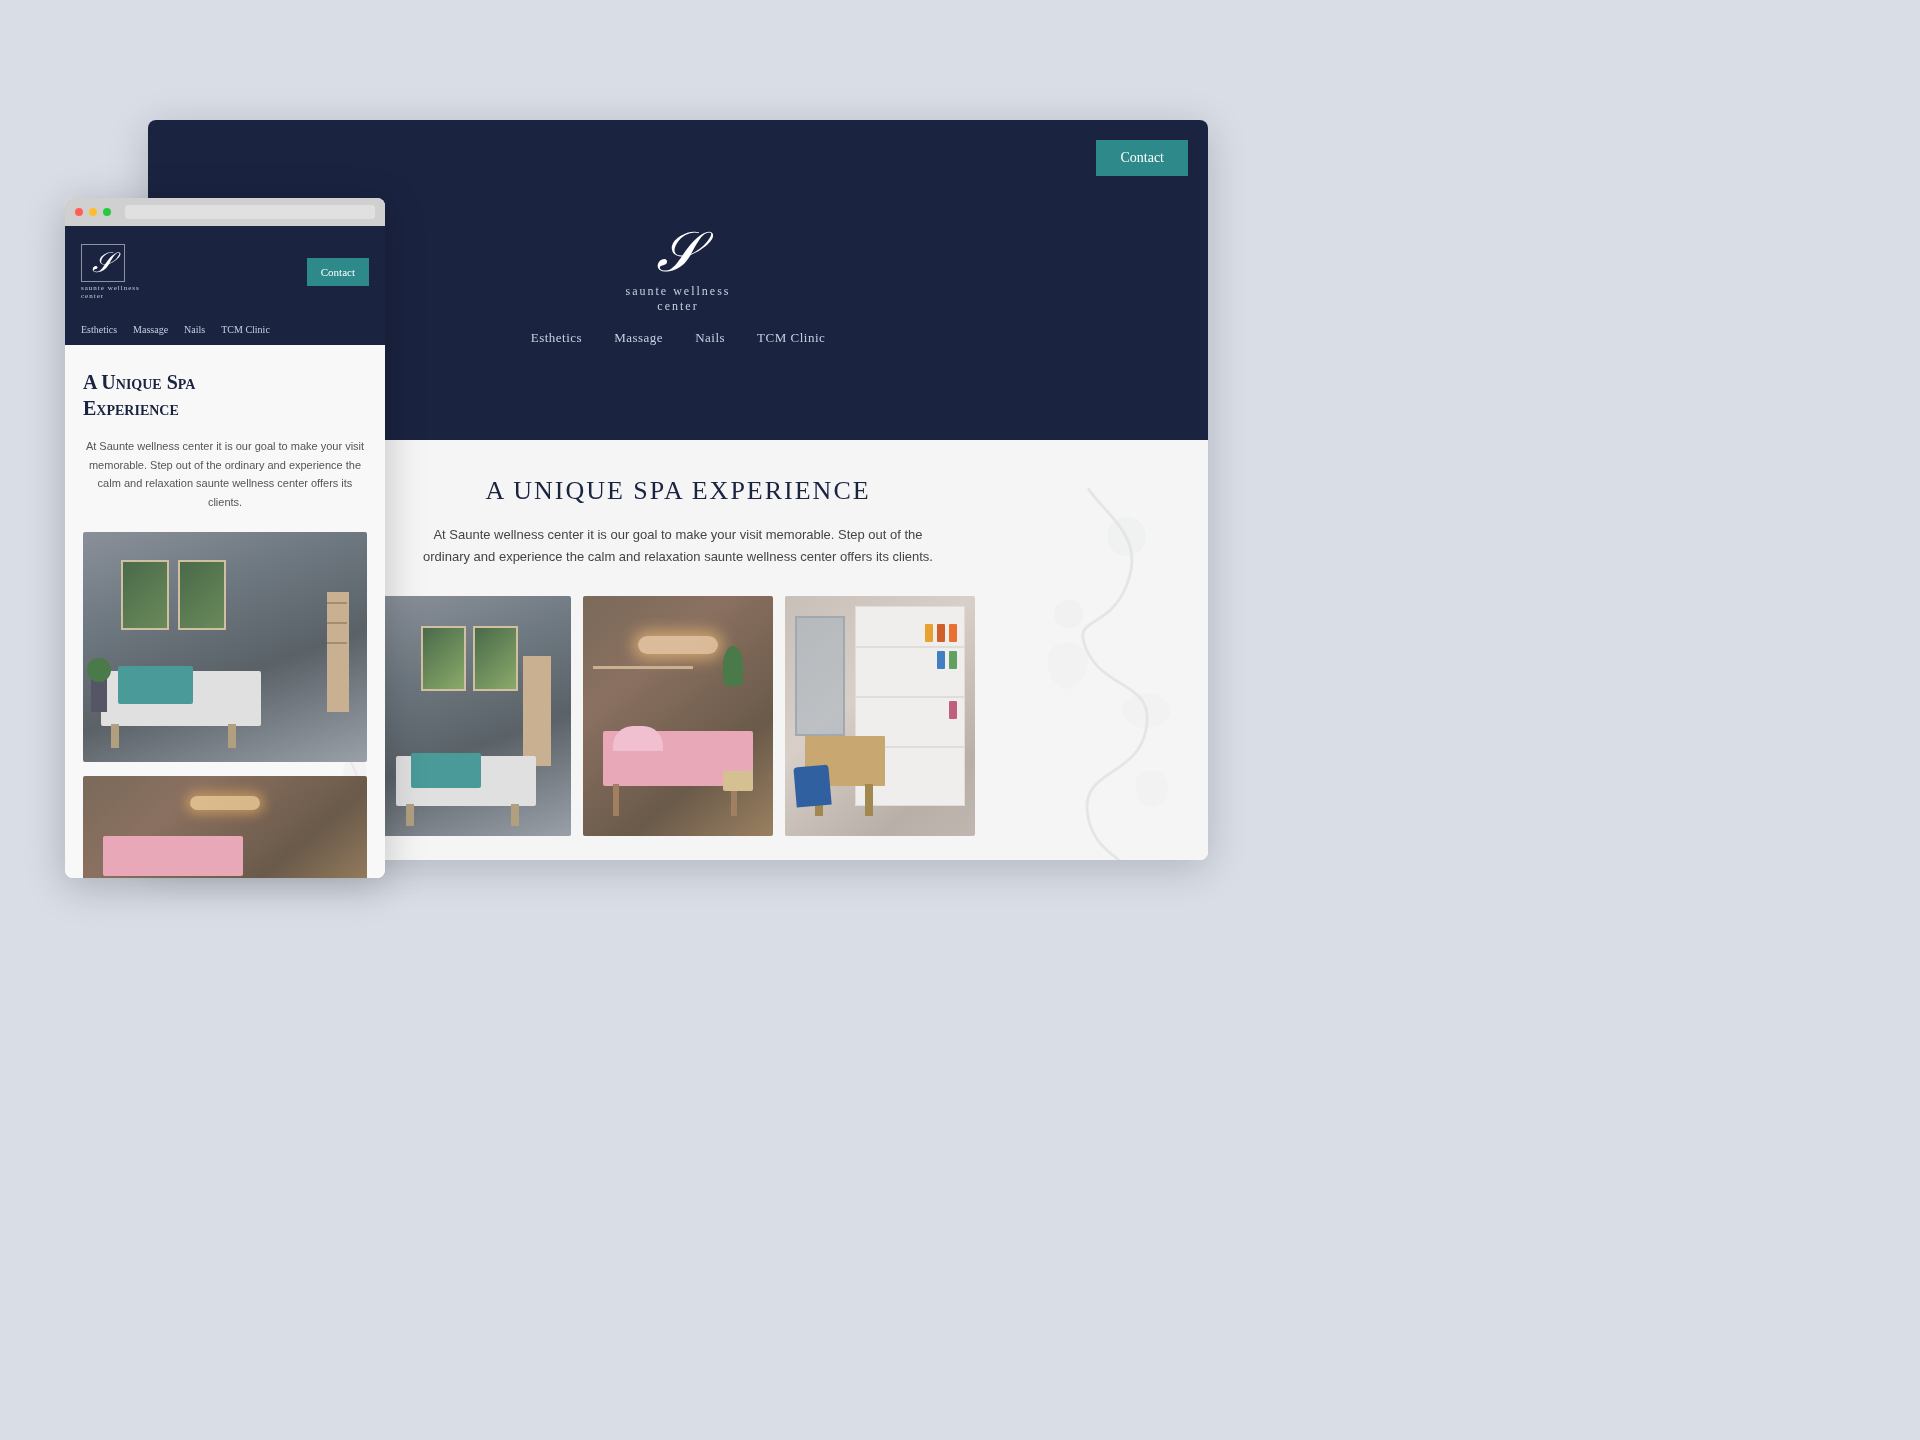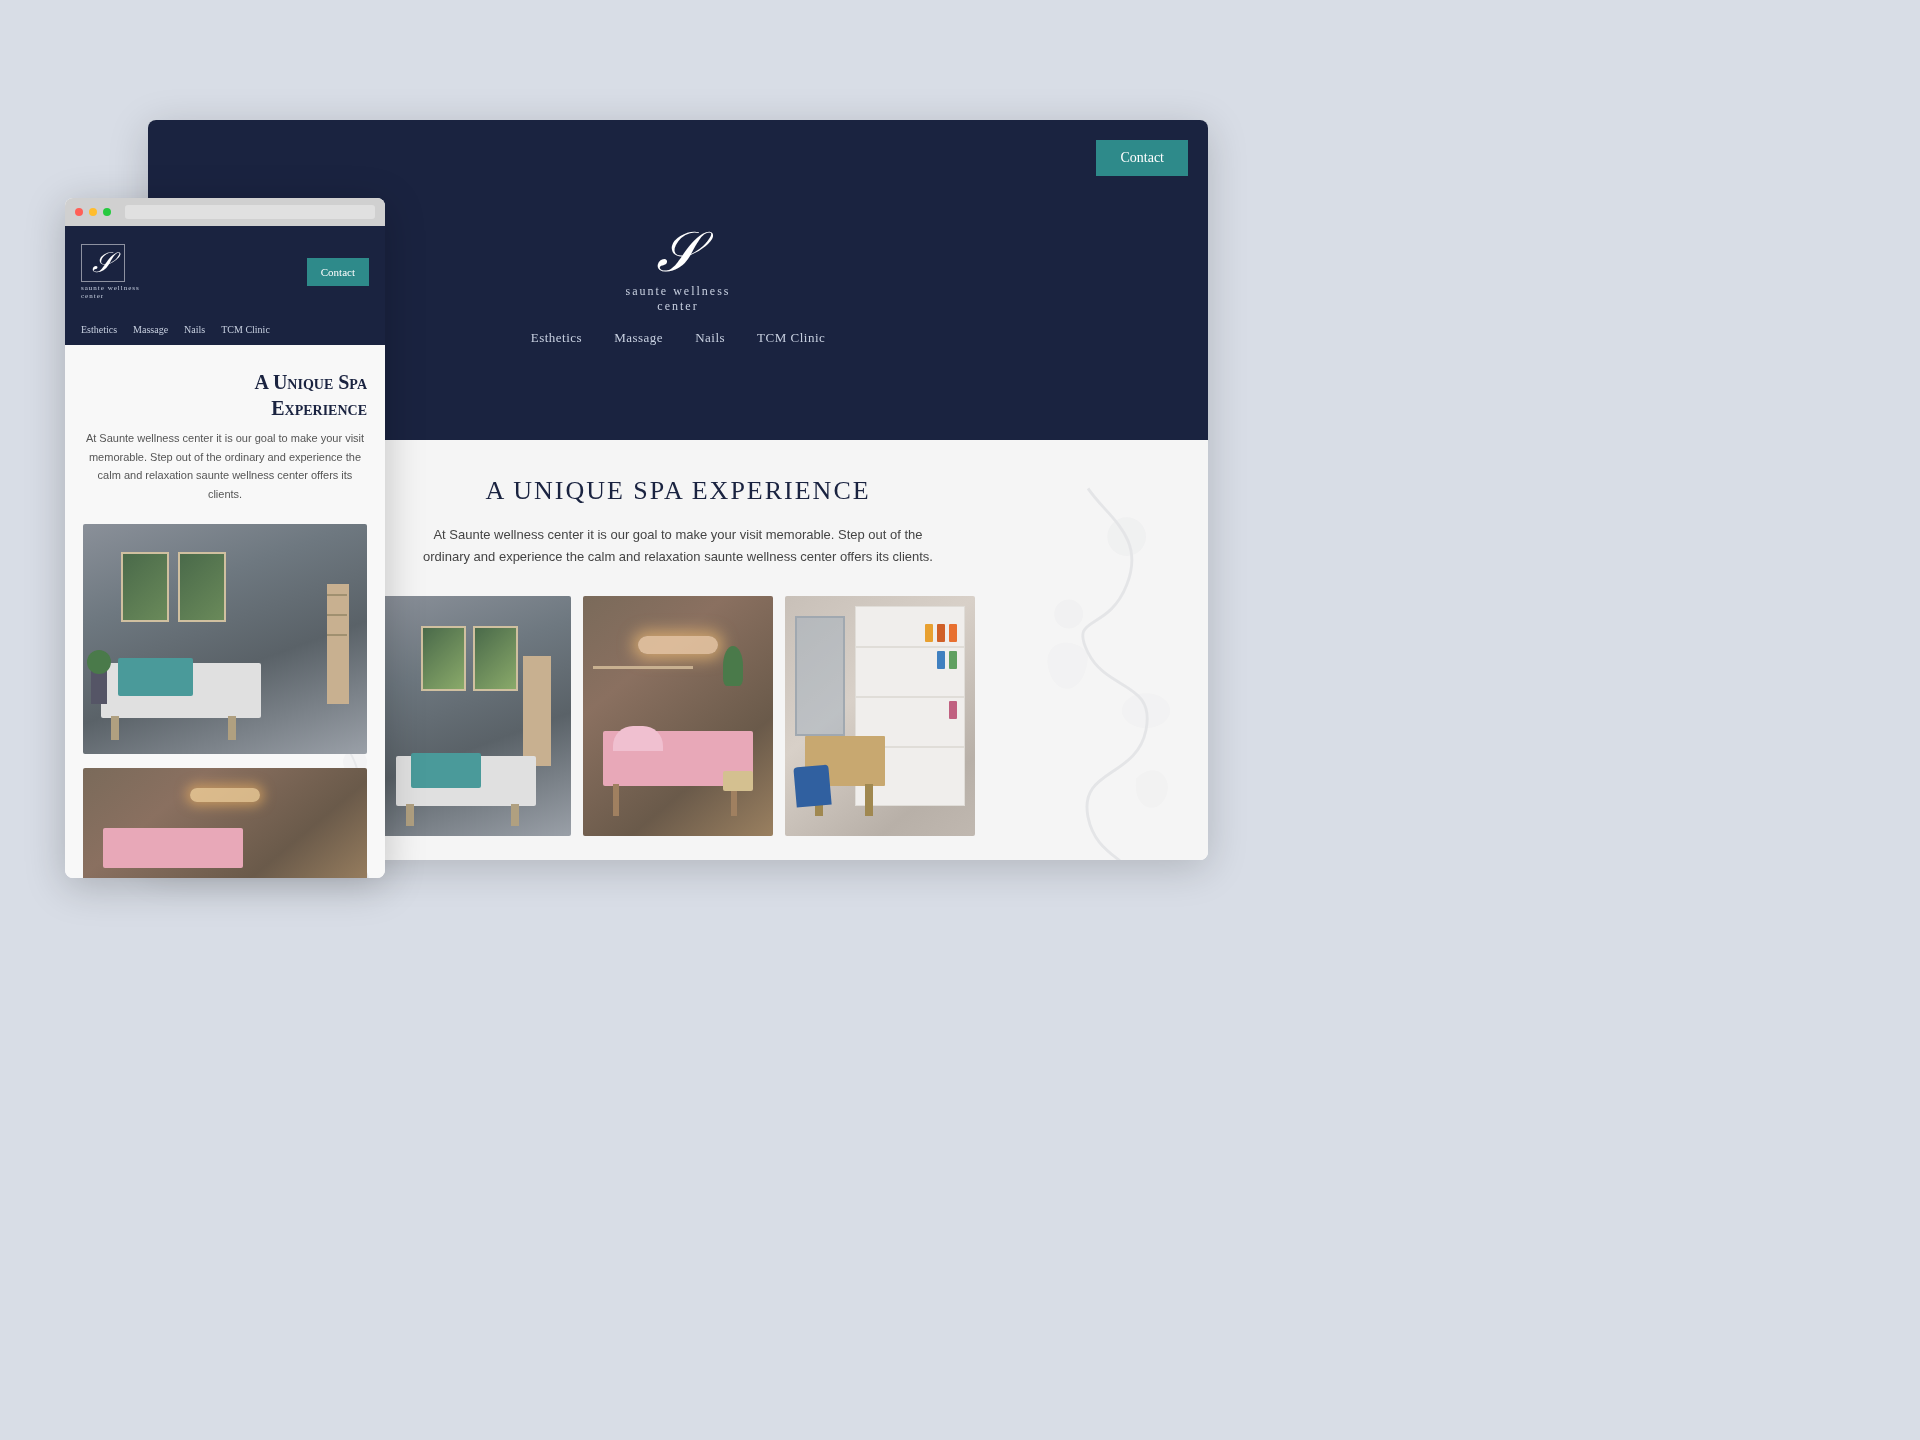--- a/index.html
+++ b/index.html
@@ -222,23 +222,23 @@
       padding: 24px 18px;
       position: relative;
       overflow: hidden;
     }
 
     .mobile-title {
       font-size: 20px;
       font-family: 'Palatino Linotype', Palatino, serif;
       color: #1a2340;
       font-variant: small-caps;
-      text-align: right;
+      text-align: left;
       line-height: 1.3;
-      margin-bottom: 8px;
+      margin-bottom: 16px;
     }
 
     .mobile-desc {
       font-size: 11px;
       color: #555;
       font-family: Arial, sans-serif;
       line-height: 1.7;
       text-align: center;
       margin-bottom: 20px;
     }

